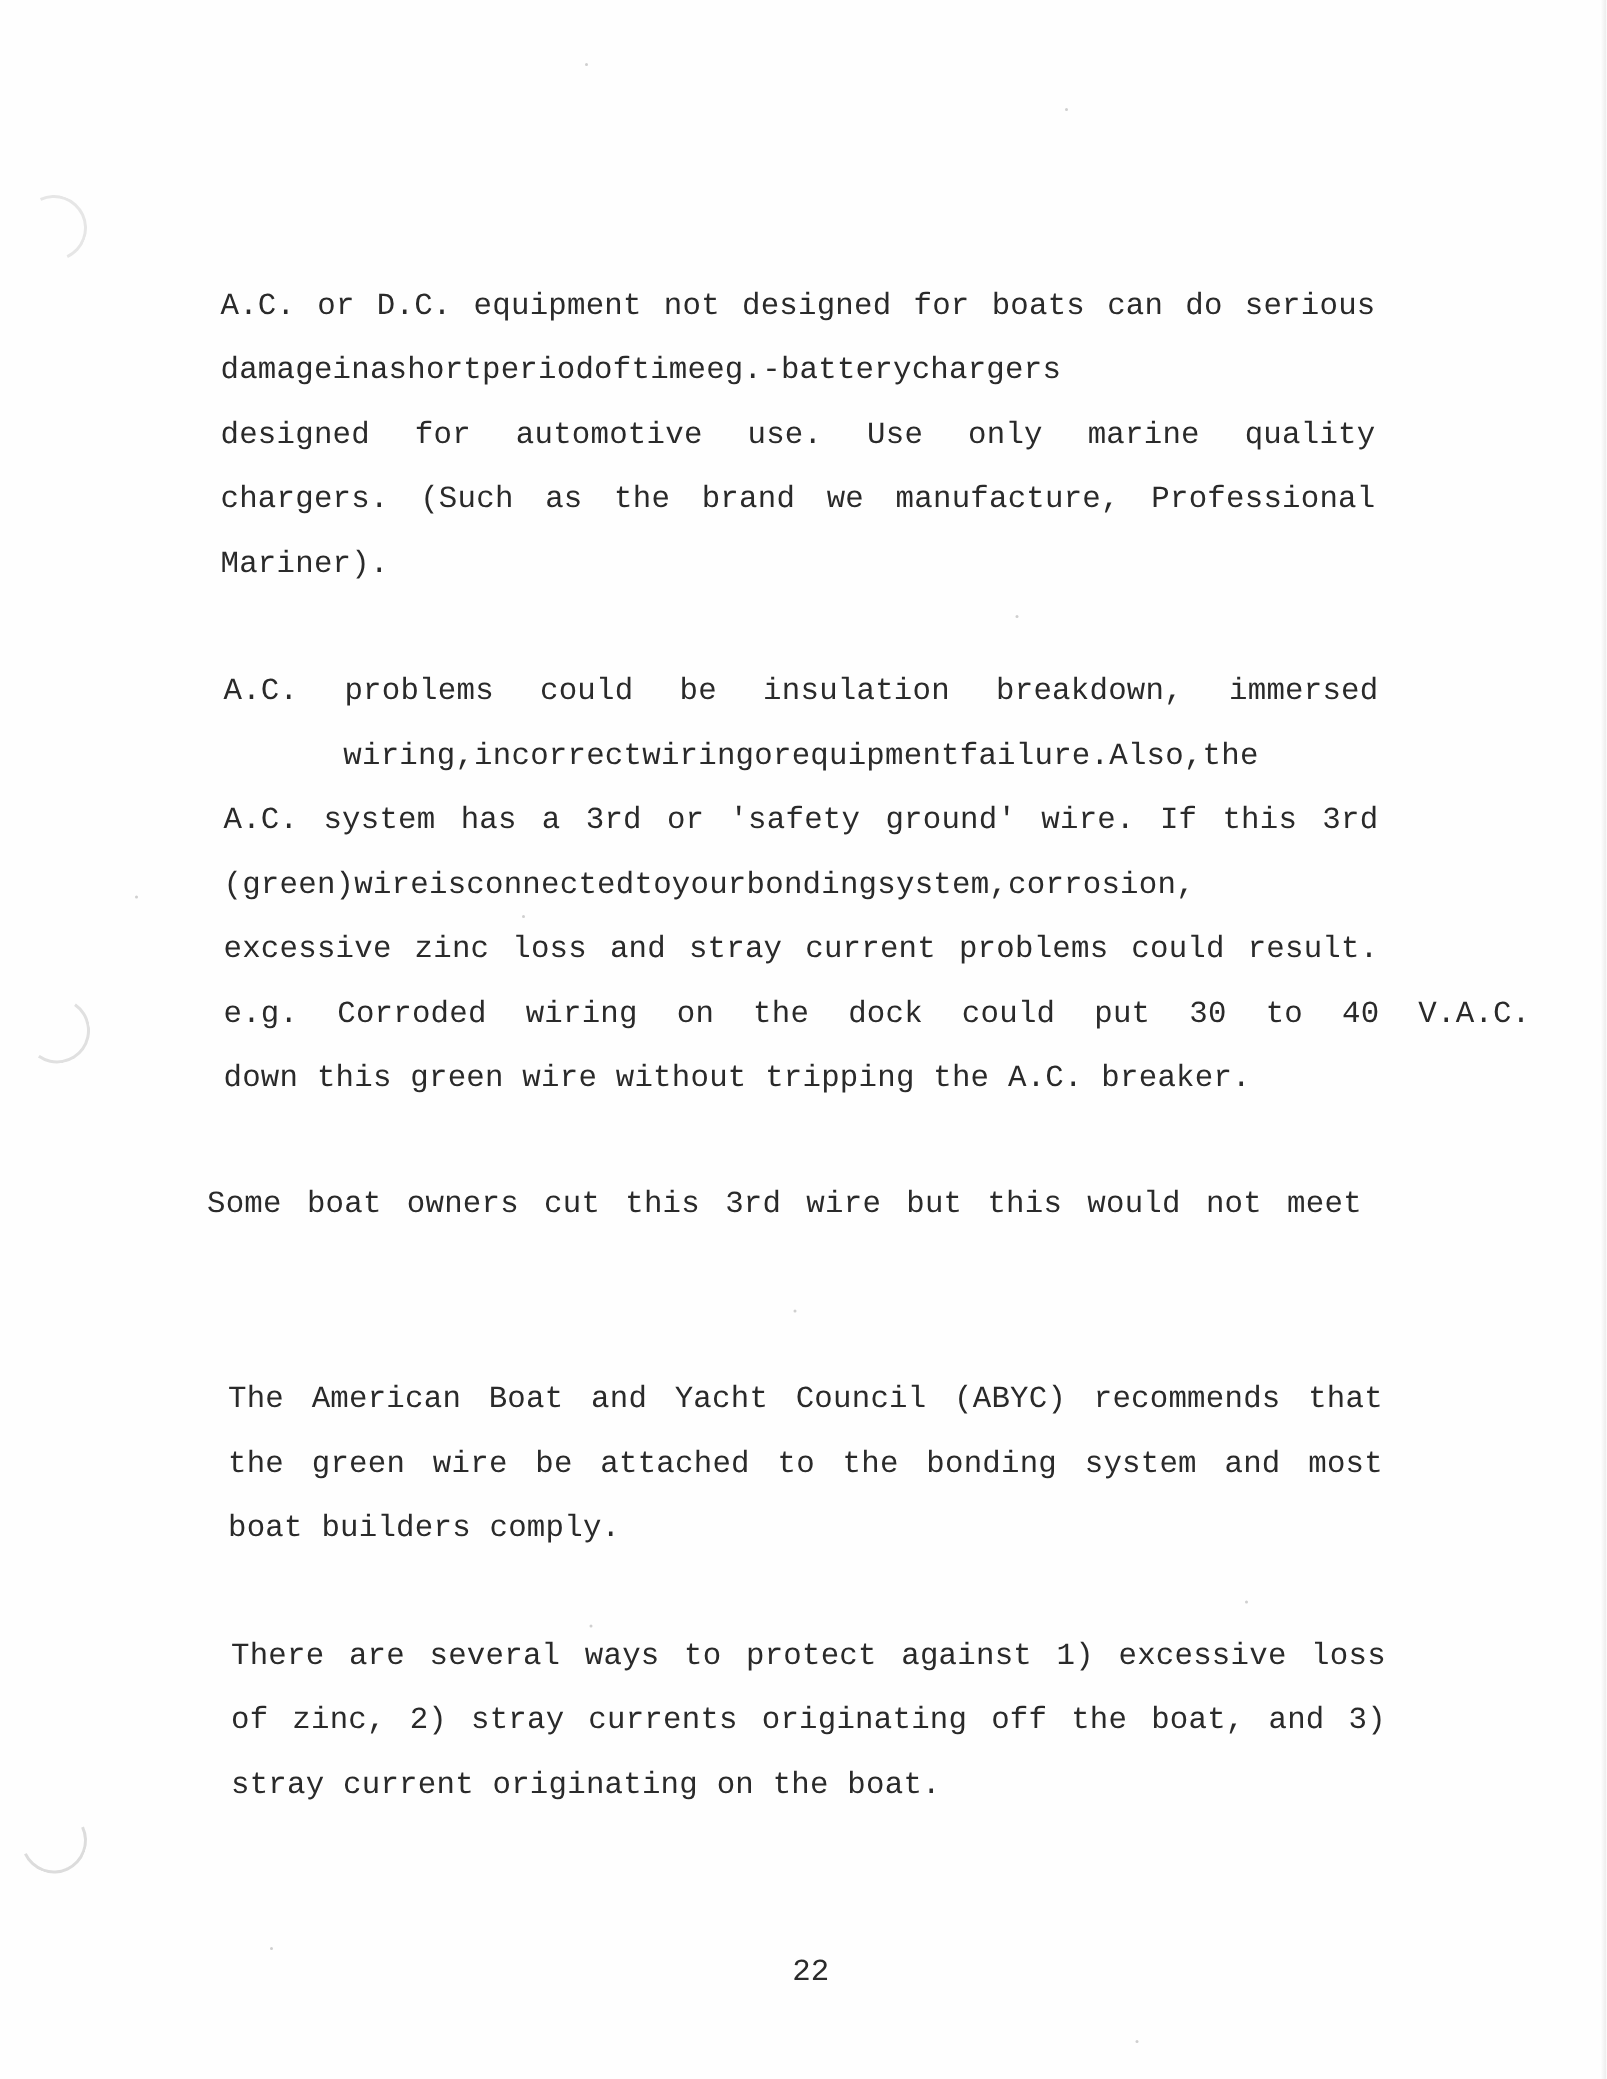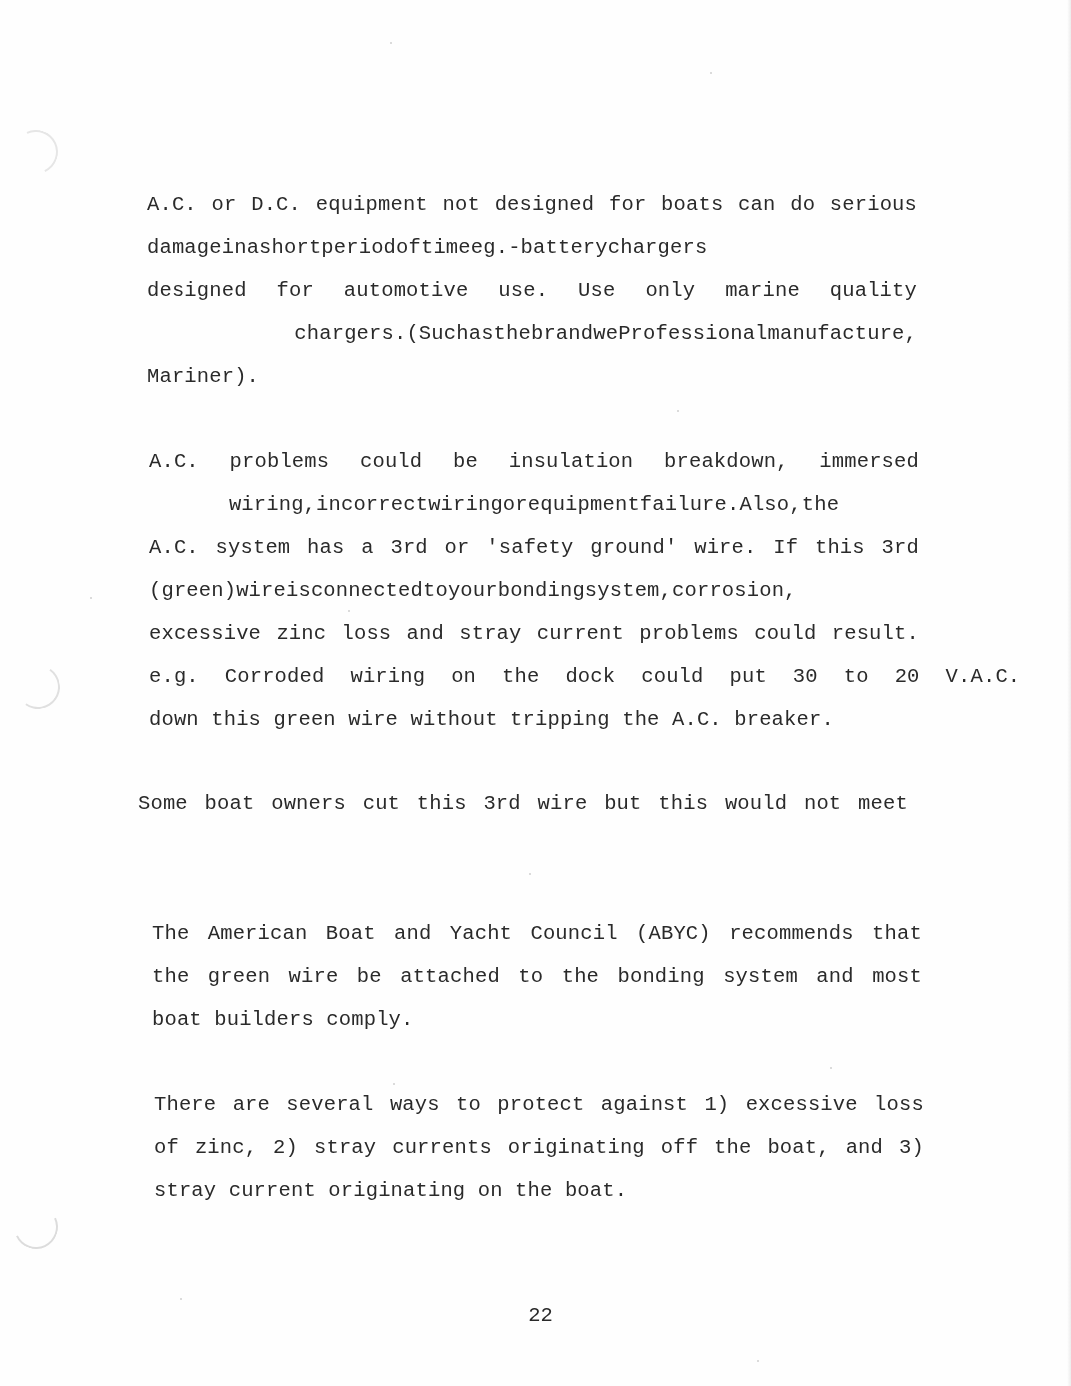--- a/index.html
+++ b/index.html
@@ -140,29 +140,29 @@
       <span class="line" style="display: flex; justify-content: space-between;">
           <span>designed</span>
           <span>for</span>
           <span>automotive</span>
           <span>use.</span>
           <span>Use</span>
           <span>only</span>
           <span>marine</span>
           <span>quality</span>
         </span>
-      <span class="line" style="display: flex; justify-content: flex-end;">
+      <span class="line" style="display: flex; justify-content: space-between;">
           <span>chargers.</span>
           <span>(Such</span>
           <span>as</span>
           <span>the</span>
           <span>brand</span>
           <span>we</span>
+          <span>manufacture,</span>
           <span>Professional</span>
-          <span>manufacture,</span>
         </span>
       <span class="line last">Mariner).</span>
     </p>
   </div>
 
   <div class="text-block" style="top:440px; left:149px;">
     <p class="para">
       <span class="line" style="display: flex; justify-content: space-between;">
           <span>A.C.</span>
           <span>problems</span>
@@ -222,21 +222,21 @@
           <span>e.g.</span>
           <span>Corroded</span>
           <span>wiring</span>
           <span>on</span>
           <span>the</span>
           <span>dock</span>
           <span>could</span>
           <span>put</span>
           <span>30</span>
           <span>to</span>
-          <span>20</span>
+          <span>40</span>
           <span>V.A.C.</span>
         </span>
       <span class="line last">down this green wire without tripping the A.C. breaker.</span>
     </p>
   </div>
 
   <div class="text-block" style="top:782px; left:138px;">
     <p class="para">
       <span class="line" style="display: flex; justify-content: space-between;">
           <span>Some</span>

